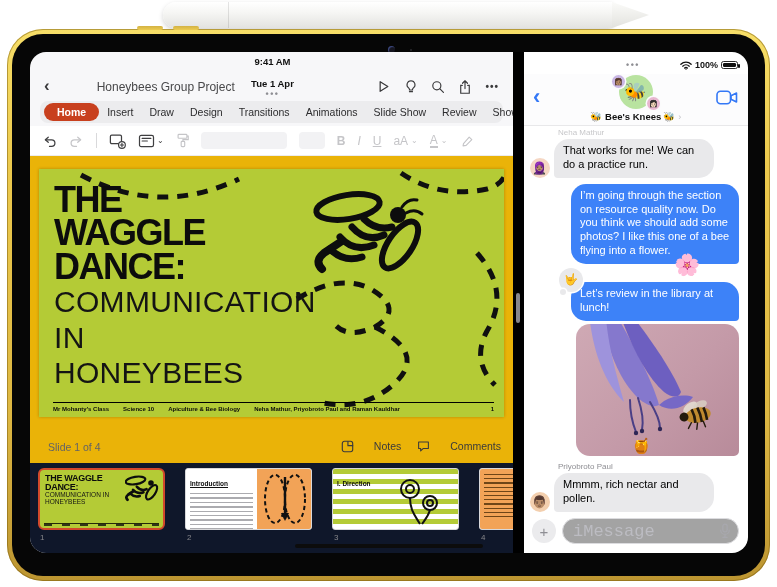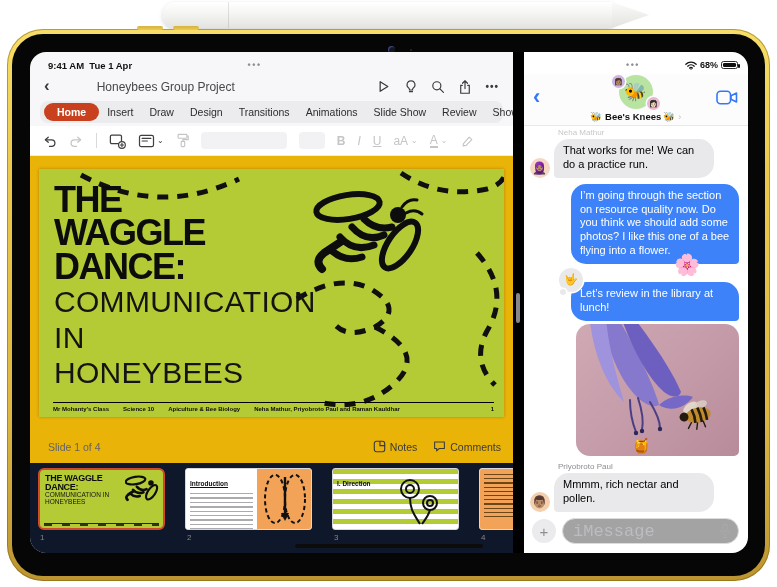--- a/index.html
+++ b/index.html
@@ -28,21 +28,21 @@
   .screen { position:absolute; left:23px; top:23px; width:718px; height:501px; border-radius:16px;
     overflow:hidden; background:#000; display:flex; }
 
   
   .app-left { width:483px; height:100%; background:#f7f7f9; position:relative; display:flex; flex-direction:column; }
   .split-gap { width:11px; height:100%; background:#000; position:relative; }
   .split-handle { position:absolute; left:3px; top:241px; width:4px; height:30px; border-radius:2px; background:#86868b; }
   .app-right { width:224px; height:100%; background:#fff; position:relative; display:flex; flex-direction:column; }
 
   
-  .statusrow { height:22px; display:flex; align-items:center; padding:4px 16px 0 18px; font-size:9.5px; font-weight:bold; color:#111; }
+  .statusrow { height:22px; display:flex; align-items:center; padding:4px 16px 0 18px; font-size:9.5px; font-weight:bold; color:#111;flex-direction:column; }
   .statusrow .dots { margin:0 auto; color:#8e8e93; font-size:9px; letter-spacing:1.5px; font-weight:bold; }
   .m-statusrow { height:22px; display:flex; align-items:center; padding:4px 10px 0 10px; }
   .m-statusrow .dots { margin-left:92px; color:#8e8e93; font-size:9px; letter-spacing:1.5px; font-weight:bold; }
   .m-right { margin-left:auto; display:flex; align-items:center; gap:3px; font-size:9px; font-weight:bold; color:#111; }
   .battery { width:17px; height:8.5px; border:1px solid rgba(20,20,20,.9); border-radius:2.5px; position:relative; }
   .battery i { position:absolute; inset:1px; background:#111; border-radius:1.2px; display:block; }
   .battery:after { content:""; position:absolute; right:-3px; top:2.2px; width:1.6px; height:3.6px; background:#111; border-radius:1px; }
 
   
   .navrow { height:25px; display:flex; align-items:center; padding:0 14px 0 14px; gap:8px; }
@@ -73,21 +73,21 @@
   .slide-text { position:absolute; left:15px; top:14px; }
   .s-title { font-size:36px; font-weight:900; color:#0c0c0c; line-height:.93; letter-spacing:-1.5px; }
   .s-sub { font-size:30px; font-weight:400; color:#141414; line-height:1.07; letter-spacing:.3px; margin-top:3px; }
   .slide-footer { position:absolute; left:14px; right:10px; bottom:5px; border-top:1.5px solid #000; padding-top:3px;
     display:flex; gap:14px; font-size:6px; font-weight:bold; color:#0c0c0c; }
   .slide-footer .pg { margin-left:auto; }
 
   .canvas-foot { position:absolute; left:0; right:0; bottom:4px; height:25px; display:flex; align-items:center; padding:0 12px 0 18px; }
   .slide-counter { font-size:10.5px; color:#636366; }
   .cf-actions { margin-left:auto; display:flex; gap:16px; align-items:center; color:#3a3a3c; font-size:10.5px; }
-  .cf-btn { display:flex; align-items:center; gap:4px; }
+  .cf-btn { display:flex; gap:20px; }
 
   
   .thumbs { height:90px; background:#0f172a; display:flex; gap:20px; padding:5px 0 0 8px; overflow:hidden; }
   .thumb { width:127px; flex:0 0 auto; }
   .thumb-box { width:127px; height:62px; background:#fff; border:1px solid #d8d8da; border-radius:3px; overflow:hidden; position:relative; }
   .thumb.sel .thumb-box { border:2.5px solid #d1492b; border-radius:6px; }
   .thumb-num { font-size:8px; color:#86868a; margin:3px 0 0 2px; }
   .t1 { background:#b4cb36; padding:4px 5px; }
   .t1 .tt { font-size:9px; font-weight:900; line-height:.95; letter-spacing:-.3px; color:#0c0c0c; width:72px; }
   .t1 .ts { font-size:6.5px; line-height:1.05; color:#141414; width:80px; margin-top:1px; }
@@ -408,21 +408,21 @@
 
       <div class="app-right">
 
         <div class="m-statusrow">
           <span class="dots">•••</span>
           <span class="m-right">
             <svg width="12" height="9" viewBox="0 0 14 10">
                 <path d="M1 3.6 a8.5 8.5 0 0 1 12 0 M3.2 5.8 a5.4 5.4 0 0 1 7.6 0 M5.4 8 a2.3 2.3 0 0 1 3.2 0" fill="none" stroke="#111" stroke-width="1.5" stroke-linecap="round"></path>
                 <circle cx="7" cy="9.2" r=".9" fill="#111"></circle>
               </svg>
-            <span>68%</span>
+            <span>100%</span>
             <span class="battery">
                 <i></i>
               </span>
           </span>
         </div>
 
         <div class="m-header">
           <span class="m-back">‹</span>
           <div class="g-avatar">
             <span>🐝</span>

